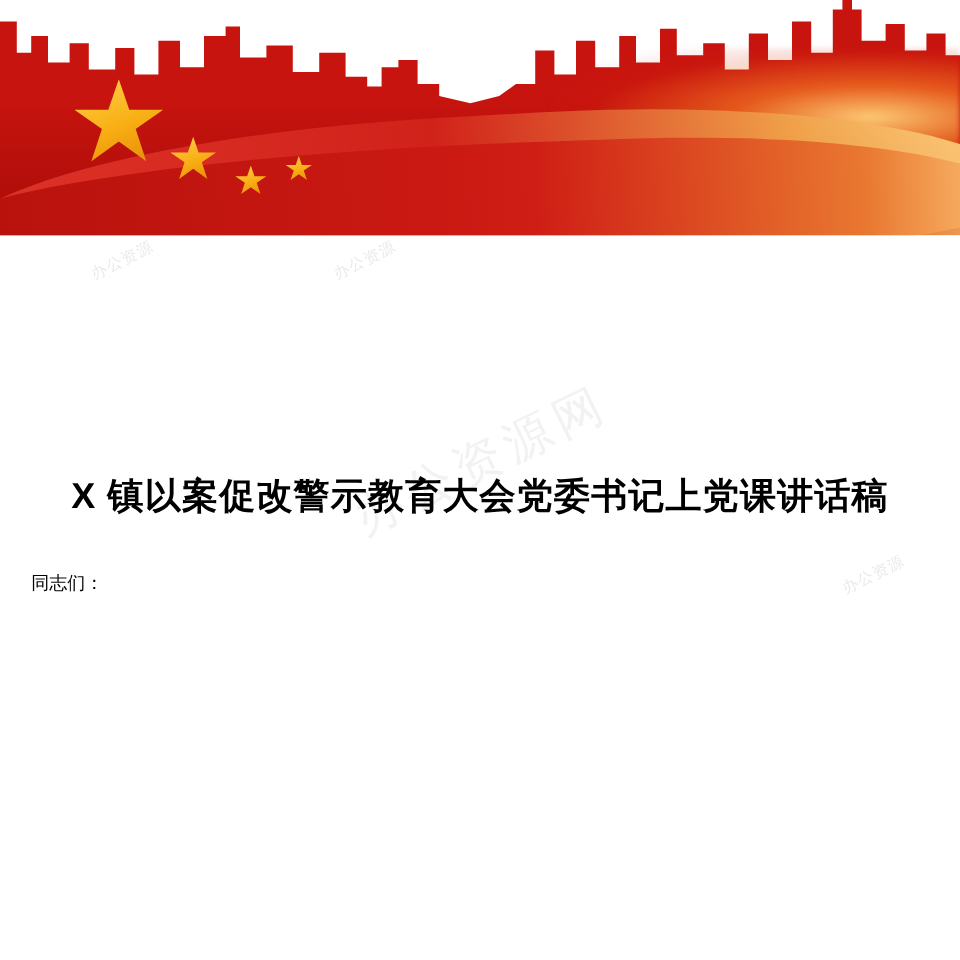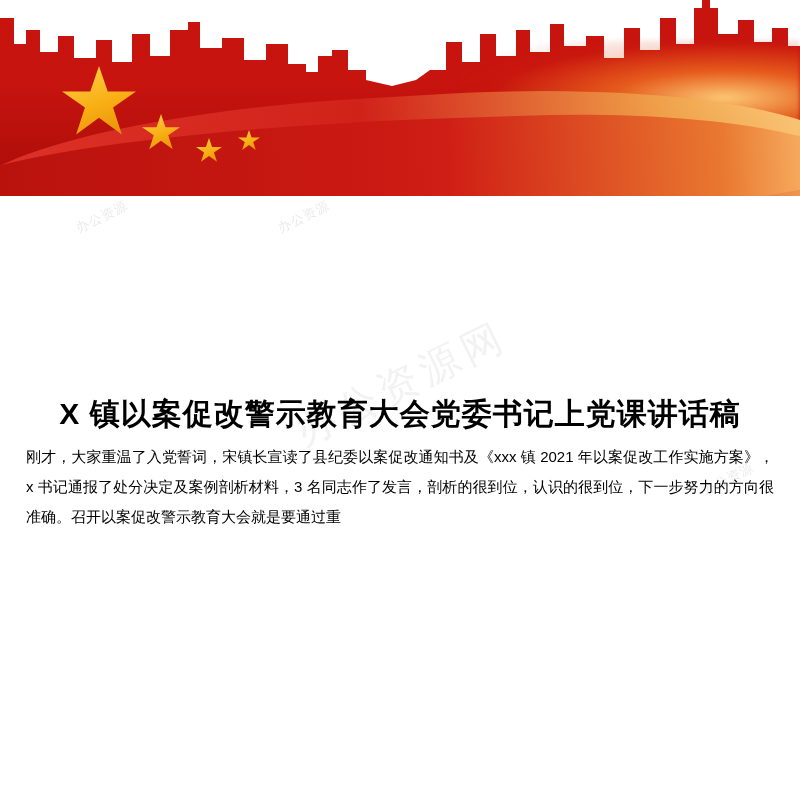--- a/index.html
+++ b/index.html
@@ -179,16 +179,16 @@
     <div class="star s4"></div>
   </div>
 
   <div class="wm w1">办公资源</div>
   <div class="wm w2">办公资源</div>
   <div class="wm-big wb1">办公资源网</div>
   <div class="wm w3">办公资源</div>
 
   <div class="doc">
     <h1 class="doc-title">X 镇以案促改警示教育大会党委书记上党课讲话稿</h1>
-    <p class="para">刚才，大家重温了入党誓词，宋镇长宣读了县纪委以案促改通知书及《xxx 镇 2021 年以案促改工作实施方案》，x 书记通报了处分决定及案例剖析材料，3 名同志作了发言，剖析的很到位，认识的很到位，下一步努力的方向很准确。召开以案促改警示教育大会就是要通过重</p>
+    <p class="salutation">同志们：</p>
   </div>
 
 </div>
 
 </body></html>

